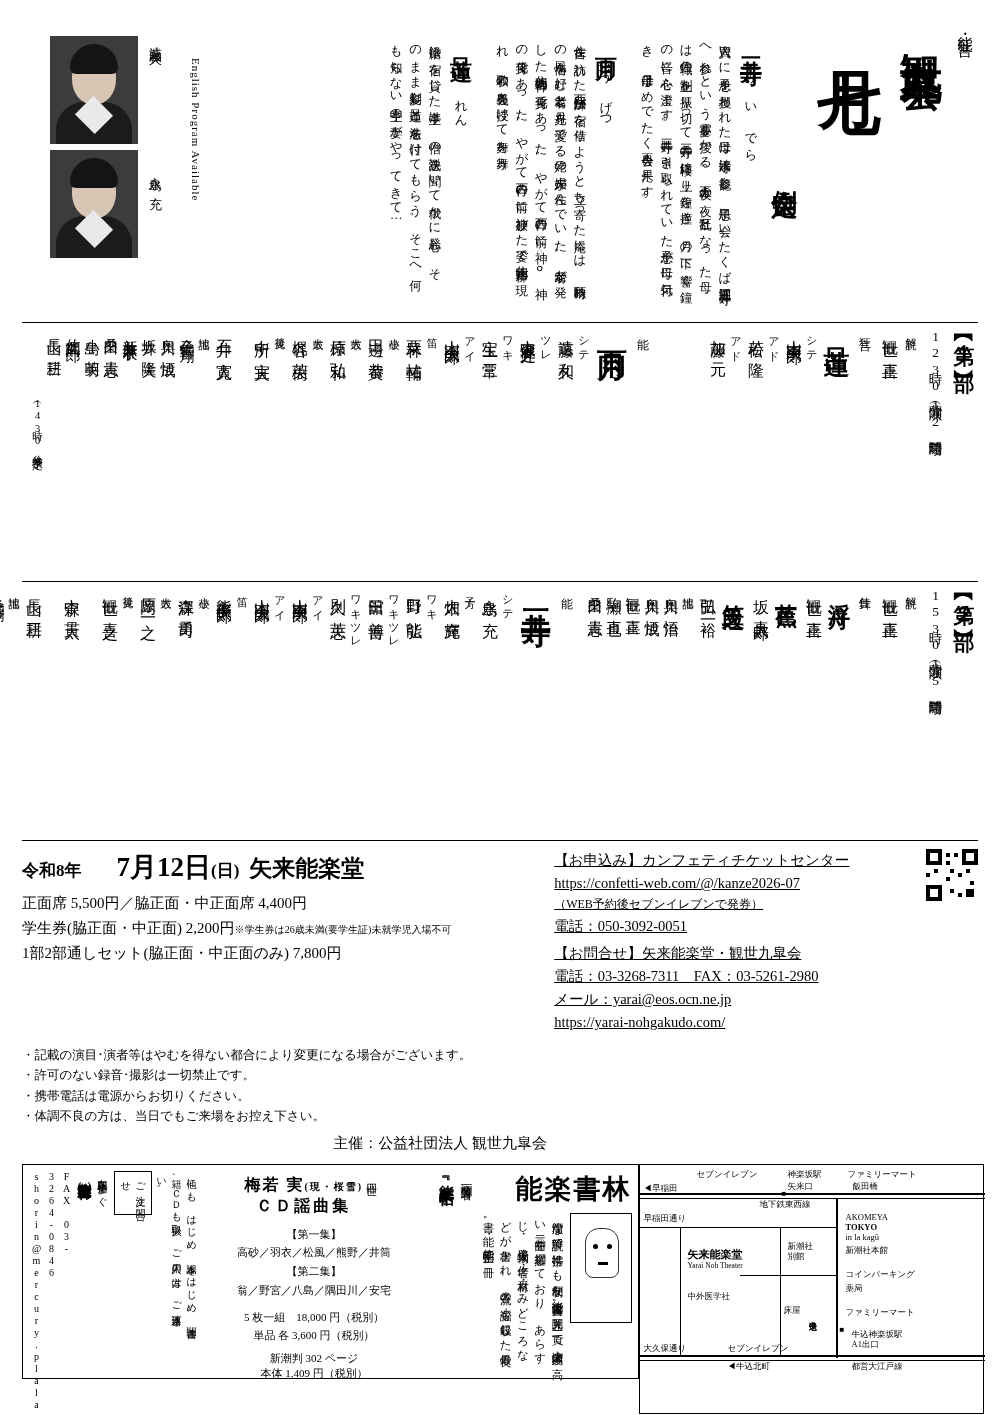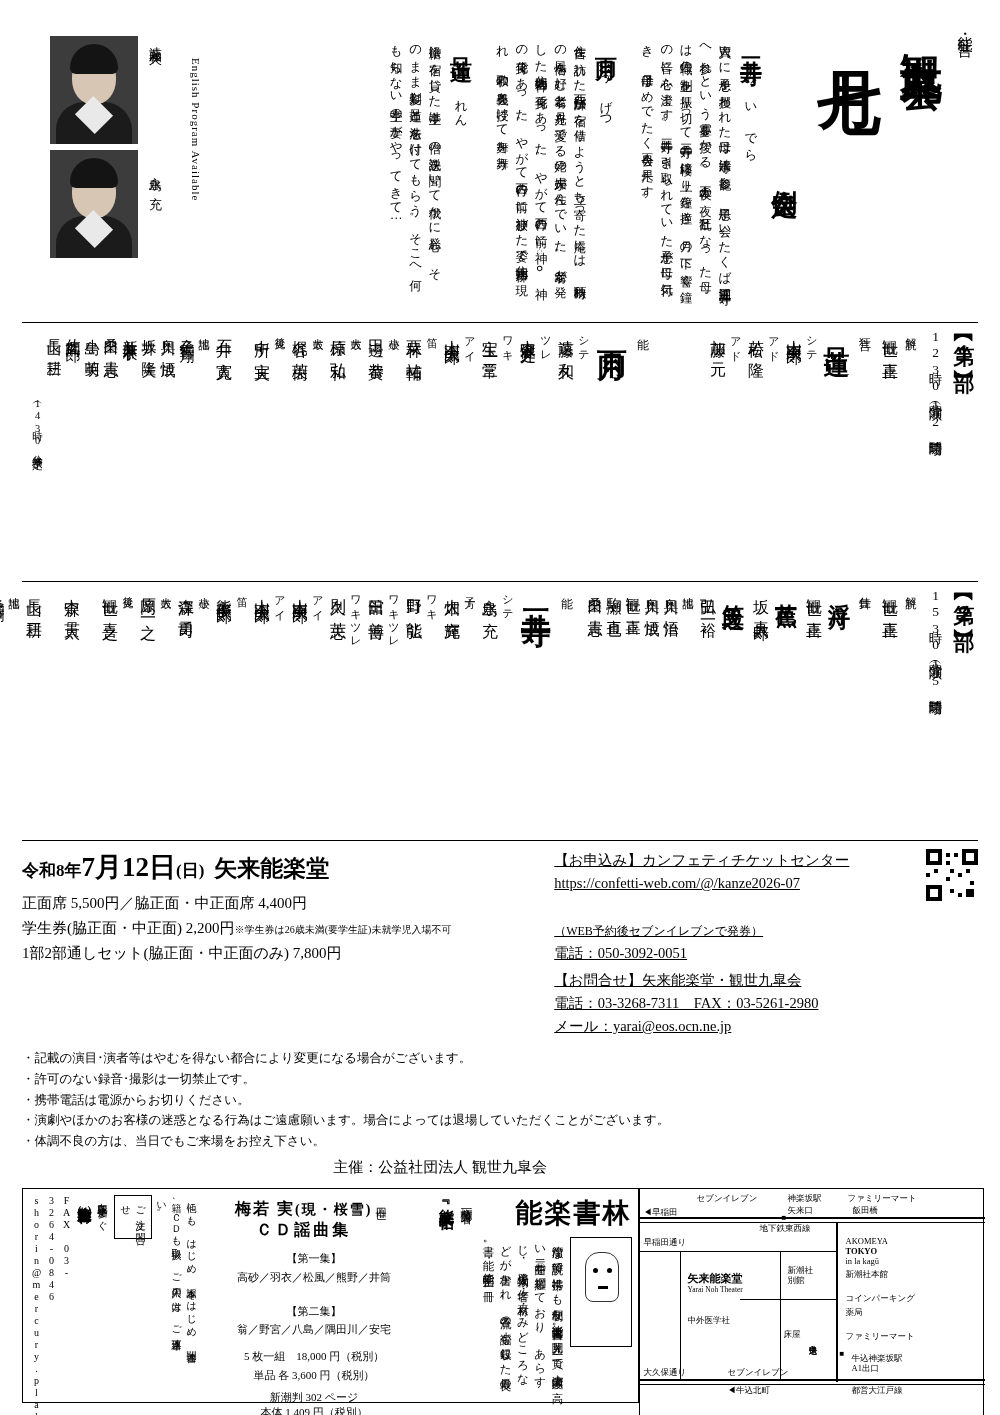--- a/index.html
+++ b/index.html
@@ -65,21 +65,21 @@
   .role-actor.small { font-size:15px; }
   .group-label { writing-mode:vertical-rl; text-orientation:upright; font-size:11px; letter-spacing:1px; padding-top:2px; width:15px;}
   .actors-col { display:flex; flex-direction:row; }
   .end-note { writing-mode:vertical-rl; text-orientation:upright; font-size:10.5px; letter-spacing:1px; margin-left:8px; align-self:flex-start; padding-top:70px;}
   .kaisetsu { display:flex; flex-direction:row; align-items:flex-start; margin-left:6px;}
 
   
   .info { display:flex; flex-direction:row; justify-content:space-between; margin-top:8px; }
   .info-left { width:540px; }
   .date-line { font-size:17px; font-weight:bold; margin-bottom:6px; }
-  .date-line .big { font-size:27px; }
+  .date-line .big { font-size:27px;margin-left:35px; }
   .date-line .venue { font-size:23px; margin-left:10px;}
   .ticket-line { font-size:15px; line-height:1.65; }
   .ticket-line .small { font-size:10px; }
   .info-right { width:430px; font-size:14.5px; line-height:1.6; position:relative;text-decoration:underline;}
   .qr { position:absolute; right:0; top:0; width:52px; height:52px; }
   .qr i { position:absolute; background:#000; }
 
   
   .notes { margin-top:10px; font-size:12.5px; line-height:1.65; }
   .notes .hd { font-size:12.5px; }
@@ -390,33 +390,33 @@
         <i style="left:40px;top:20px;width:4px;height:4px;"></i>
         <i style="left:44px;top:32px;width:4px;height:4px;"></i>
         <i style="left:24px;top:40px;width:4px;height:4px;"></i>
         <i style="left:32px;top:44px;width:4px;height:4px;"></i>
         <i style="left:40px;top:40px;width:8px;height:8px;"></i>
         <i style="left:8px;top:20px;width:4px;height:4px;"></i>
         <i style="left:0;top:24px;width:4px;height:4px;"></i>
       </div>
       <div>【お申込み】カンフェティチケットセンター</div>
       <div>https://confetti-web.com/@/kanze2026-07</div>
-      <div style="font-size:12px;margin-top:27px;">（WEB予約後セブンイレブンで発券）</div>
+      <div style="font-size:12px;">（WEB予約後セブンイレブンで発券）</div>
       <div>電話：050-3092-0051</div>
       <div style="margin-top:4px;">【お問合せ】矢来能楽堂・観世九皐会</div>
       <div>電話：03-3268-7311　FAX：03-5261-2980</div>
       <div>メール：yarai@eos.ocn.ne.jp</div>
+      <div>https://yarai-nohgakudo.com/</div>
     </div>
   </div>
 
   <div class="notes">
     <div>・記載の演目･演者等はやむを得ない都合により変更になる場合がございます。</div>
     <div>・許可のない録音･撮影は一切禁止です。</div>
     <div>・携帯電話は電源からお切りください。</div>
-    <div>・演劇やほかのお客様の迷惑となる行為はご遠慮願います。場合によっては退場していただくことがございます。</div>
     <div>・体調不良の方は、当日でもご来場をお控え下さい。</div>
     <div class="host">主催：公益社団法人 観世九皐会</div>
   </div>
 
   <div class="bottom">
 
     <div class="ad">
       <div style="display:flex;flex-direction:column;align-items:flex-end;justify-content:flex-start;width:150px;">
         <div class="ad-logo">能楽書林</div>
         <div style="display:flex;flex-direction:row;align-items:flex-start;margin-top:6px;">
@@ -431,29 +431,29 @@
       </div>
 
       <div style="display:flex;flex-direction:row;align-items:flex-start;margin-right:6px;">
         <div class="ad-col" style="font-size:15px;font-weight:bold;letter-spacing:2px;height:170px;">『能楽手帖』</div>
         <div class="ad-col" style="font-size:12px;padding-top:4px;">権藤芳一著</div>
       </div>
 
       <div style="display:flex;flex-direction:column;align-items:center;width:230px;margin-right:6px;">
         <div style="display:flex;flex-direction:row;align-items:flex-start;justify-content:center;margin-top:4px;">
           <div style="text-align:center;">
-            <div style="font-size:16px;font-weight:bold;letter-spacing:2px;"><span>梅若 実</span><span style="font-size:14px;">(現・桜雪)</span></div>
+            <div style="font-size:16px;font-weight:bold;letter-spacing:2px;"><span>梅若 実</span><span style="font-size:10px;">(現・桜雪)</span></div>
             <div style="font-size:16px;font-weight:bold;letter-spacing:3px;">ＣＤ謡曲集</div>
           </div>
           <div class="ad-col" style="font-size:11px;margin-right:4px;">四世</div>
         </div>
         <div style="font-size:11px;margin-top:8px;text-align:center;line-height:1.7;">
           <div>【第一集】</div>
           <div>高砂／羽衣／松風／熊野／井筒</div>
-          <div style="margin-top:15px;">【第二集】</div>
+          <div style="margin-top:0;">【第二集】</div>
           <div>翁／野宮／八島／隅田川／安宅</div>
           <div style="margin-top:8px;">5 枚一組　18,000 円（税別）</div>
           <div>単品 各 3,600 円（税別）</div>
         </div>
         <div style="font-size:11px;margin-top:6px;text-align:center;">
           <span>新潮判 302 ページ</span>
         </div>
         <div style="font-size:11px;text-align:center;">
           <span>本体 1,409 円（税別）</span>
         </div>

